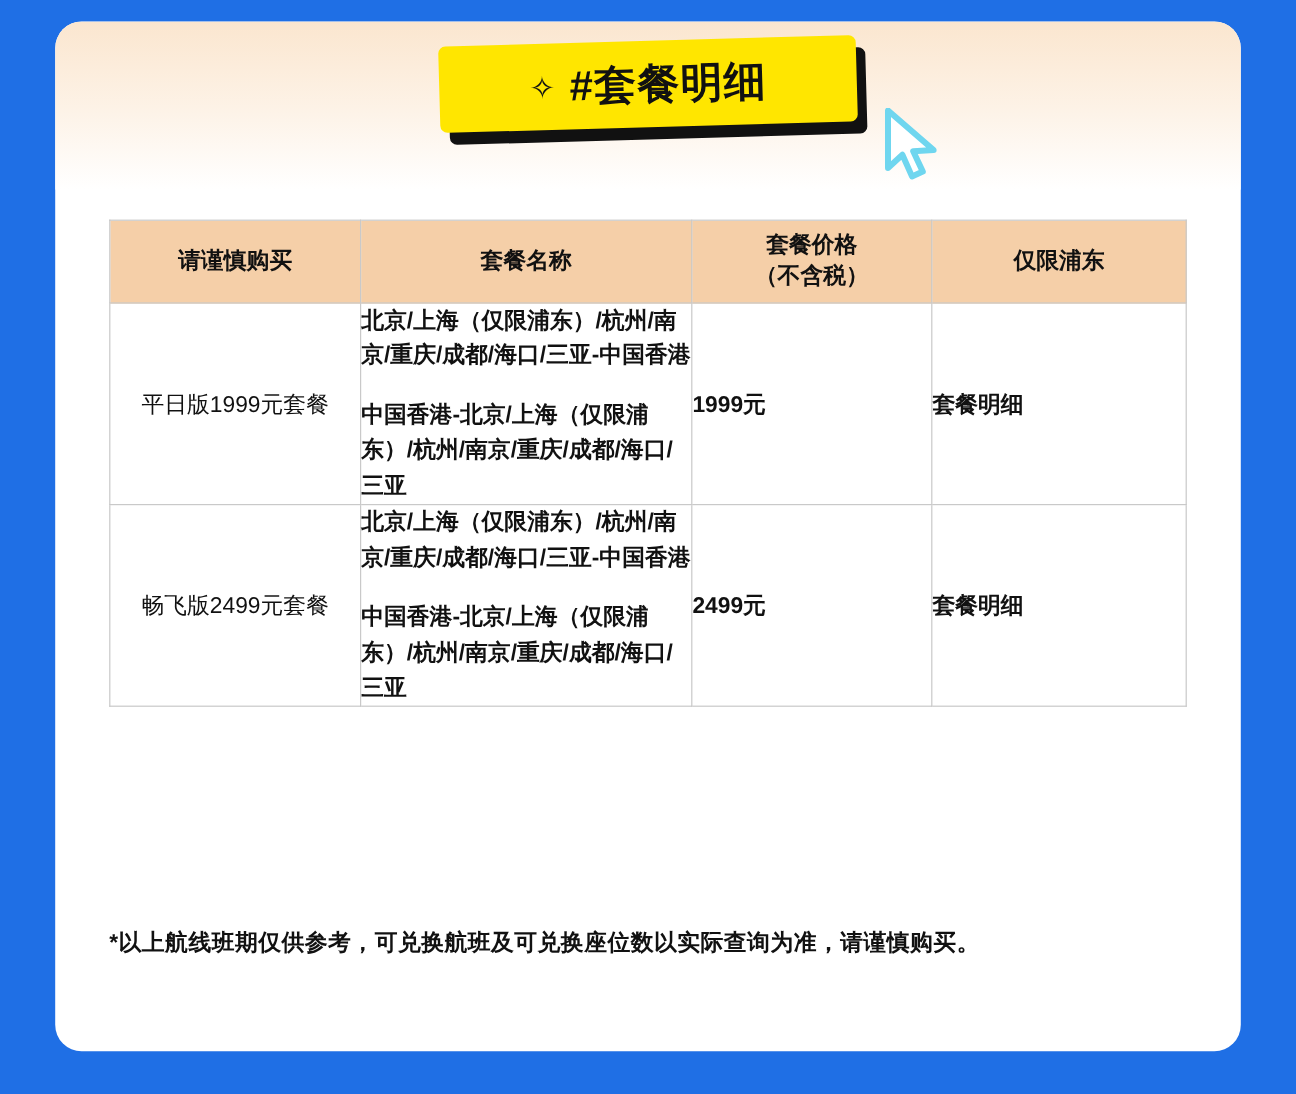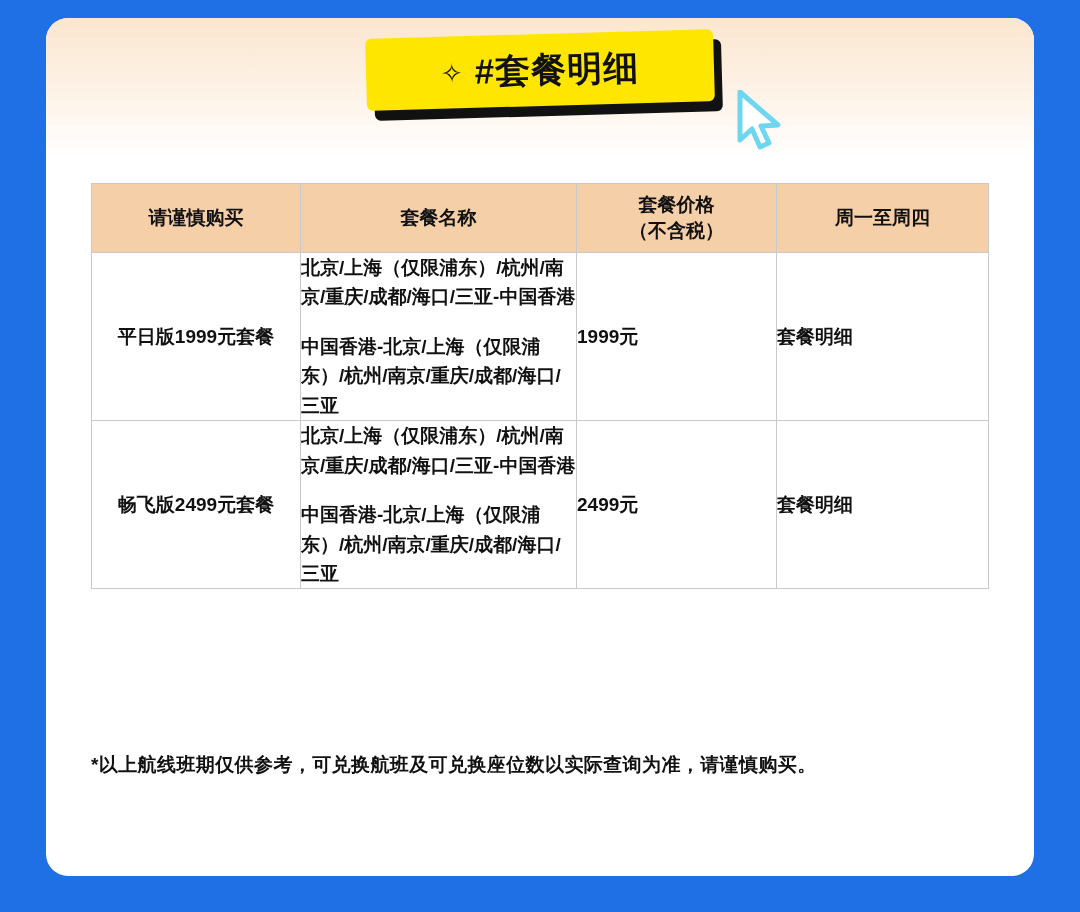--- a/index.html
+++ b/index.html
@@ -112,41 +112,41 @@
     line-height: 1.35;
   }
   .col-name  { width: 209px; }
   .col-route { width: 276px; }
   .col-price { width: 200px; }
   .col-dates { width: 212px; }
 
   td.cell-name {
     text-align: center;
     font-size: 19px;
-    font-weight: bold;
+    font-weight: normal;
   }
   td.cell-route {
     font-size: 19px;
     font-weight: bold;
     text-align: left;
     padding: 16px 14px 18px 14px;
     line-height: 1.55;
     margin-left: 44px;
   }
   td.cell-route .route-gap { height: 20px; }
   td.cell-price, td.cell-dates {
     text-align: left;
     font-size: 19px;
     font-weight: bold;
   }
 
   .footnote {
     position: absolute;
     left: 45px;
-    top: 734px;
+    top: 755px;
     width: 900px;
     font-size: 19px;
     font-weight: bold;
     color: #111111;
     letter-spacing: 0.4px;
   }
 </style>
 </head>
 <body>
 
@@ -176,21 +176,21 @@
           <col class="col-dates">
       </colgroup>
       <thead>
         <tr>
           <th>请谨慎购买</th>
           <th>套餐名称</th>
           <th>
             <div>套餐价格</div>
             <div>（不含税）</div>
           </th>
-          <th>周一至周四</th>
+          <th>仅限浦东</th>
         </tr>
       </thead>
       <tbody>
         <tr>
           <td class="cell-name">平日版1999元套餐</td>
           <td class="cell-route">
             <div>北京/上海（仅限浦东）/杭州/南京/重庆/成都/海口/三亚-中国香港</div>
             <div class="route-gap"></div>
             <div>中国香港-北京/上海（仅限浦东）/杭州/南京/重庆/成都/海口/三亚</div>
           </td>

